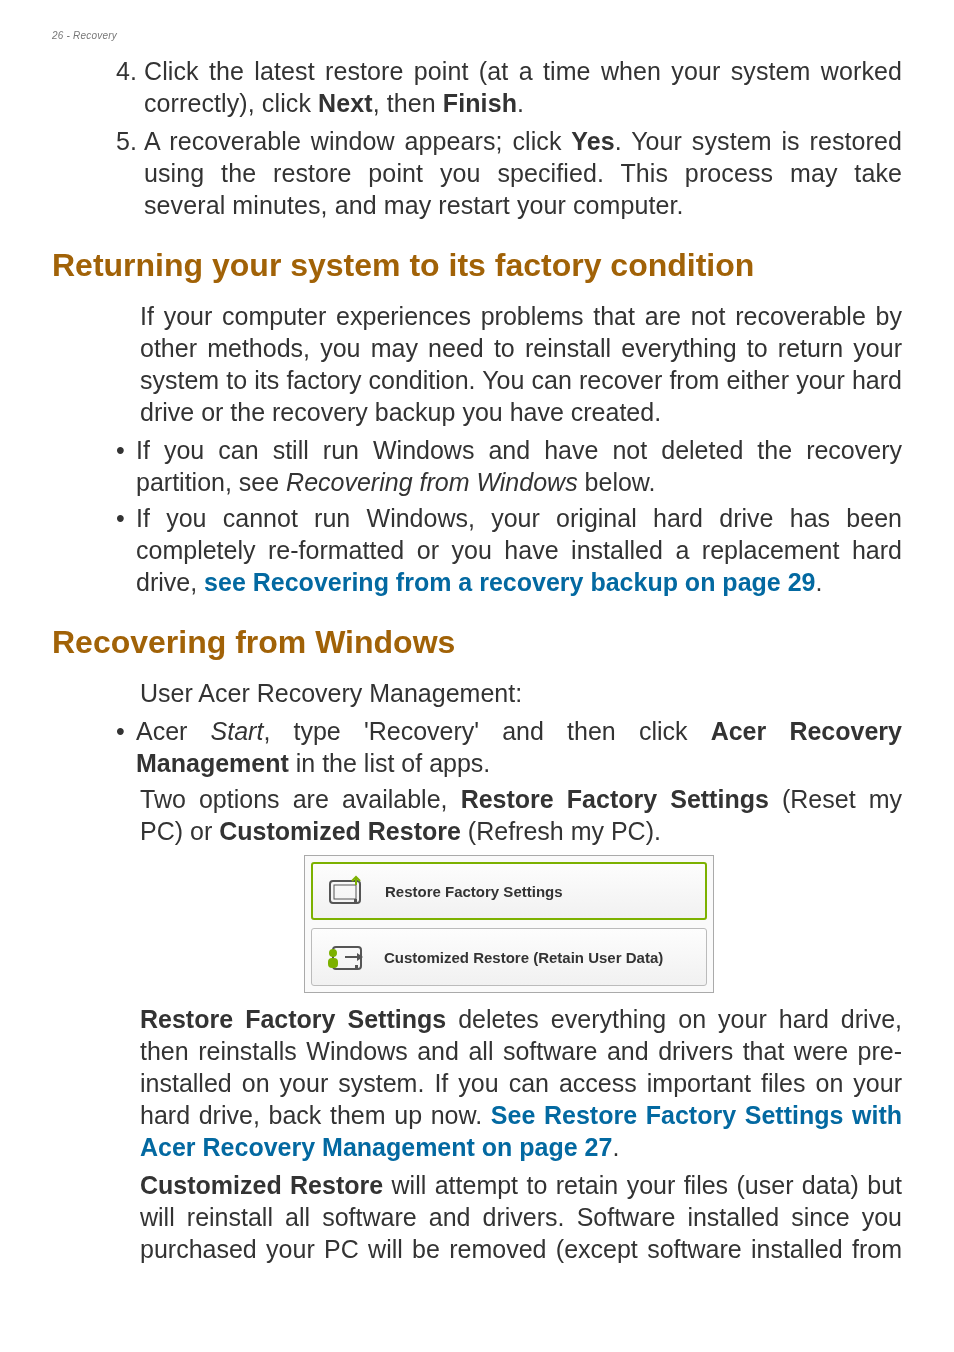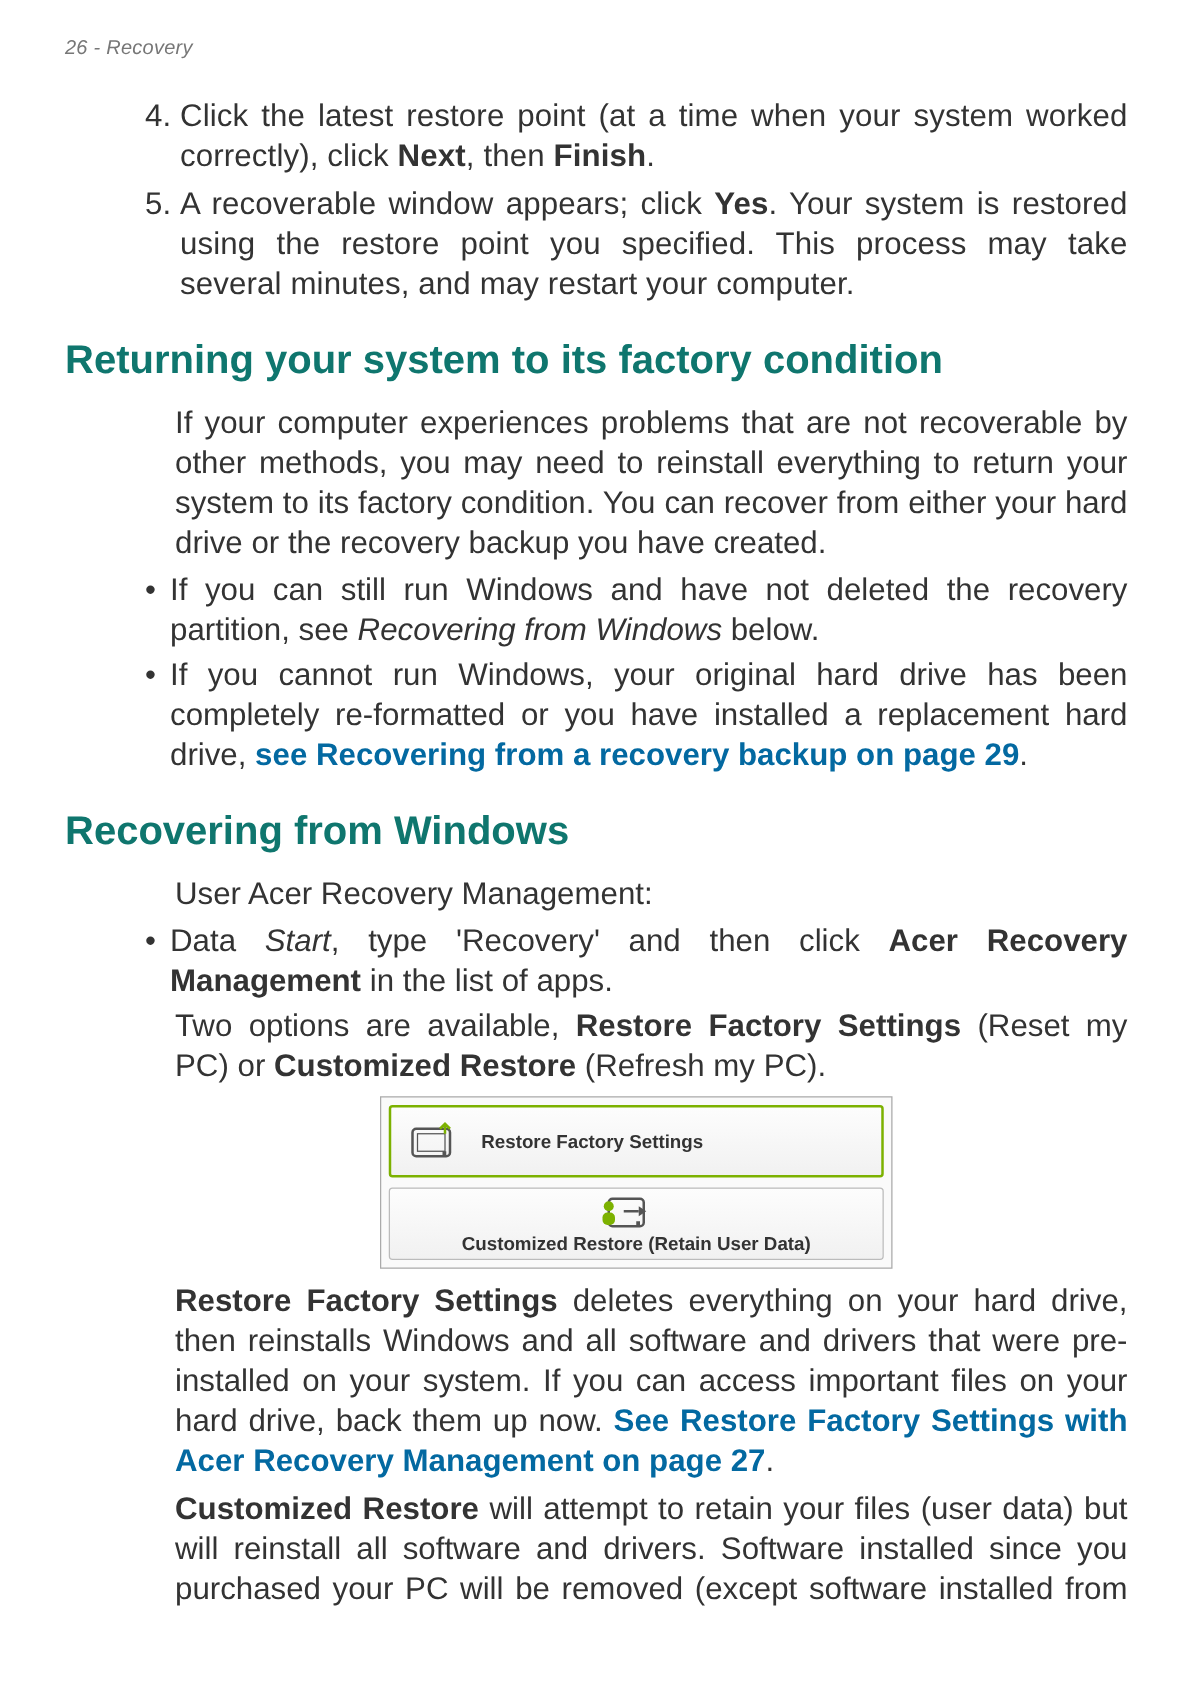--- a/index.html
+++ b/index.html
@@ -5,25 +5,25 @@
   * { box-sizing: border-box; margin: 0; padding: 0; }
   html, body { width: 954px; height: 1352px; }
   body {
     font-family: Arial, Helvetica, sans-serif;
     background: #fff;
     color: #333333;
     padding: 0;
   }
   .page-wrap { width: 954px; height: 1352px; position: relative; padding: 30px 52px 40px 52px; }
   .header-line {
-    font-size: 16px;
+    font-size: 10px;
     font-style: italic;
     color: #777;
     letter-spacing: 0.2px;
-    margin-bottom: 29px;
+    margin-bottom: 14px;
   }
   .content { padding-left: 64px; }
   .ol-list { list-style: none; }
   .ol-item {
     display: flex;
     font-size: 25px;
     line-height: 1.28;
     text-align: justify;
     letter-spacing: 0.1px;
     margin-bottom: 6px;
@@ -34,21 +34,21 @@
     content: "•";
     flex: 0 0 20px;
     font-size: 25px;
     line-height: 1.28;
   }
   .ul-item { display: flex; font-size: 25px; line-height: 1.28; text-align: justify; margin-bottom: 4px; }
   .ul-body { flex: 1; }
   .h2 {
     font-size: 32px;
     font-weight: bold;
-    color: #0f766e;
+    color: #a16207;
     margin: 26px 0 16px -64px;
   }
   .para {
     font-size: 25px;
     line-height: 1.28;
     text-align: justify;
     margin-bottom: 6px;
     margin-left: 24px;
   }
   .bold { font-weight: bold; }
@@ -65,21 +65,21 @@
     display: flex;
     align-items: center;
     border: 2px solid #7cb100;
     border-radius: 3px;
     background: linear-gradient(#fdfdfd, #f1f1f1);
     height: 58px;
     padding: 0 14px;
     margin-bottom: 8px;
   }
   .fig-btn.gray { border: 1px solid #bbb; }
-  .fig-btn:last-child { margin-bottom: 0; flex-direction: column; }
+  .fig-btn:last-child { margin-bottom: 0; }
   .fig-icon { width: 40px; height: 36px; margin-right: 18px; flex: 0 0 auto; display: flex; align-items: center; justify-content: center; }
   .fig-label { font-size: 15px; font-weight: 600; color: #333; }
   .justify-stretch { text-align: justify; text-align-last: justify; }
   .last-line-left { text-align-last: left; }
 </style>
 </head>
 <body>
 
 <div class="page-wrap">
 
@@ -120,21 +120,21 @@
         </div>
       </div>
     </div>
 
     <h2 class="h2">Recovering from Windows</h2>
 
     <p class="para">User Acer Recovery Management:</p>
 
     <div class="ul-item">
       <div class="ul-body last-line-left">
-        <span>Data </span><span class="italic">Start</span><span>, type 'Recovery' and then click </span><span class="bold">Acer Recovery Management</span><span> in the list of apps.</span>
+        <span>Acer </span><span class="italic">Start</span><span>, type 'Recovery' and then click </span><span class="bold">Acer Recovery Management</span><span> in the list of apps.</span>
       </div>
     </div>
 
     <p class="para last-line-left">
       <span>Two options are available, </span><span class="bold">Restore Factory Settings</span><span> (Reset my PC) or </span><span class="bold">Customized Restore</span><span> (Refresh my PC).</span>
     </p>
 
     <div class="figure-box">
       <div class="fig-btn">
         <div class="fig-icon">

